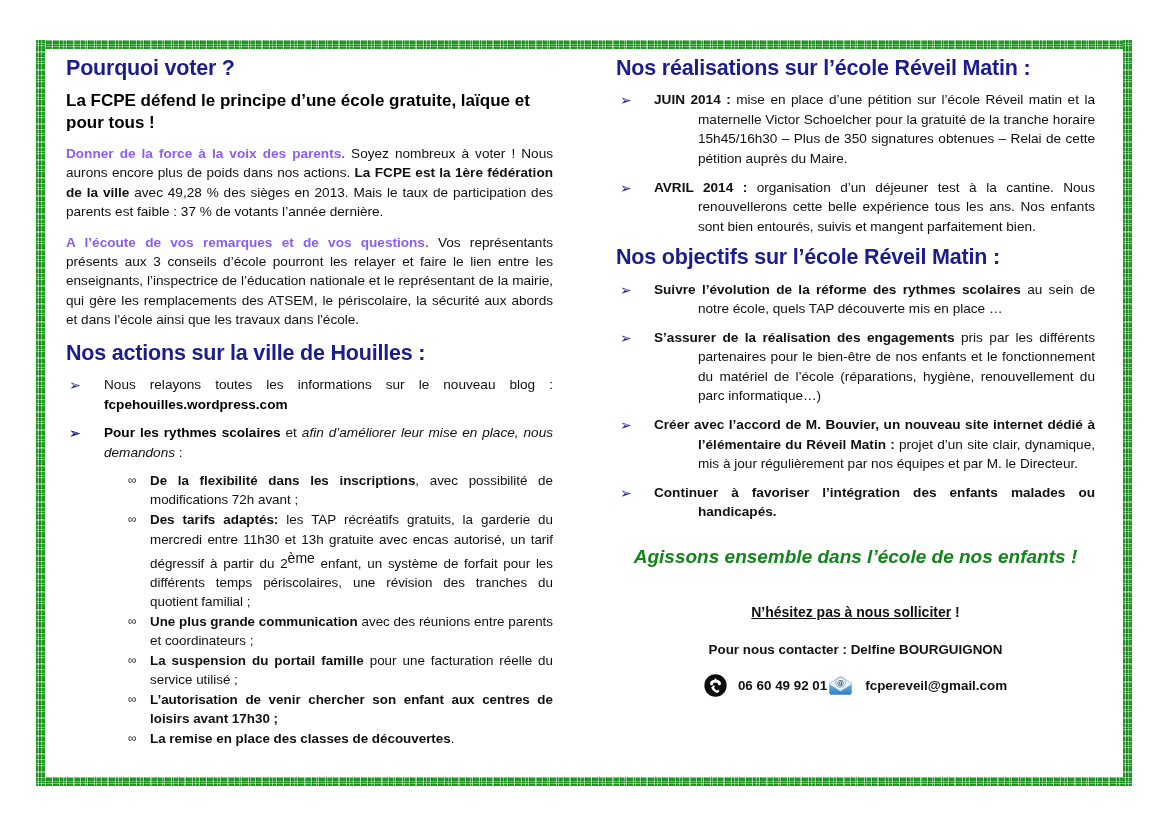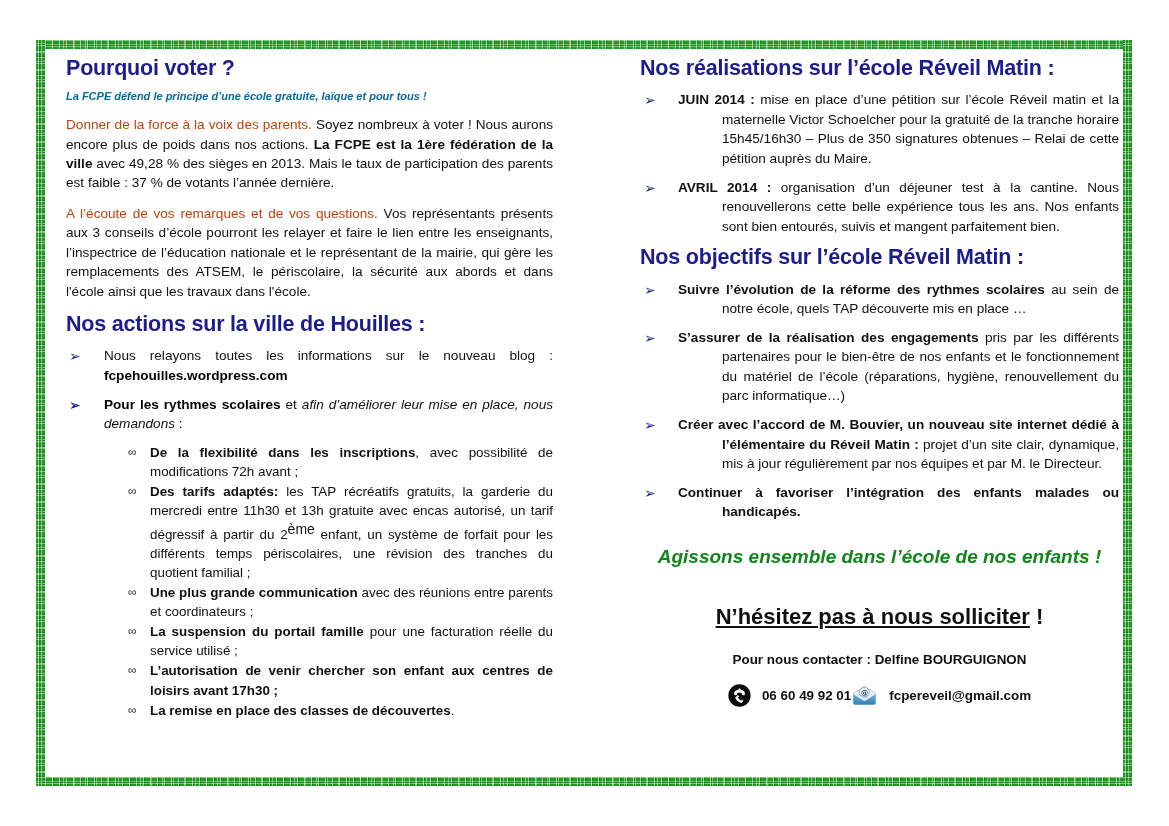--- a/index.html
+++ b/index.html
@@ -79,47 +79,46 @@
     position: absolute;
     left: 0; top: 0;
     width: 1003px;
     height: 826px;
   }
   .col {
     position: absolute;
     top: 56px;
   }
   #col-left  { left: 66px;  width: 487px; }
-  #col-right { left: 640px; width: 479px; }
+  #col-right { left: 616px; width: 479px; }
 
   
   h1.section-title {
     color: #1c1c8c;
     font-size: 21.5px;
     font-weight: bold;
     margin: 0 0 9px 0;
     line-height: 1.18;
     letter-spacing: -0.2px;
   }
   .subtitle {
-    color: #0369a1;
-    font-size: 11px;
-    font-weight: bold;
-    font-style: italic;
+    color: #000000;
+    font-size: 17px;
+    font-weight: bold;
     margin: 0 0 11px 0;
     line-height: 1.25;
   }
   p.body {
     color: #101010;
     font-size: 13.6px;
     line-height: 1.43;
     margin: 0 0 11px 0;
     text-align: justify;
   }
-  .lead { color: #c2410c; font-weight: normal; }
+  .lead { color: #8b5cf6; font-weight: bold; }
   b.bk  { color: #101010; font-weight: bold; }
   .green-b { color: #000000; font-weight: bold; }
   .it   { font-style: italic; }
 
   
   ul.arrow-list {
     list-style: none;
     margin: 0 0 4px 0;
     padding: 0;
   }
@@ -175,21 +174,21 @@
     color: #11851a;
     font-size: 19px;
     font-weight: bold;
     font-style: italic;
     text-align: center;
     margin: 24px 0 0 0;
     line-height: 1.2;
   }
   .solicit {
     color: #101010;
-    font-size: 22px;
+    font-size: 14px;
     font-weight: bold;
     text-align: center;
     margin: 35px 0 0 0;
   }
   .solicit .u { text-decoration: underline; }
   .contact-line {
     color: #101010;
     font-size: 13.4px;
     font-weight: bold;
     text-align: center;

